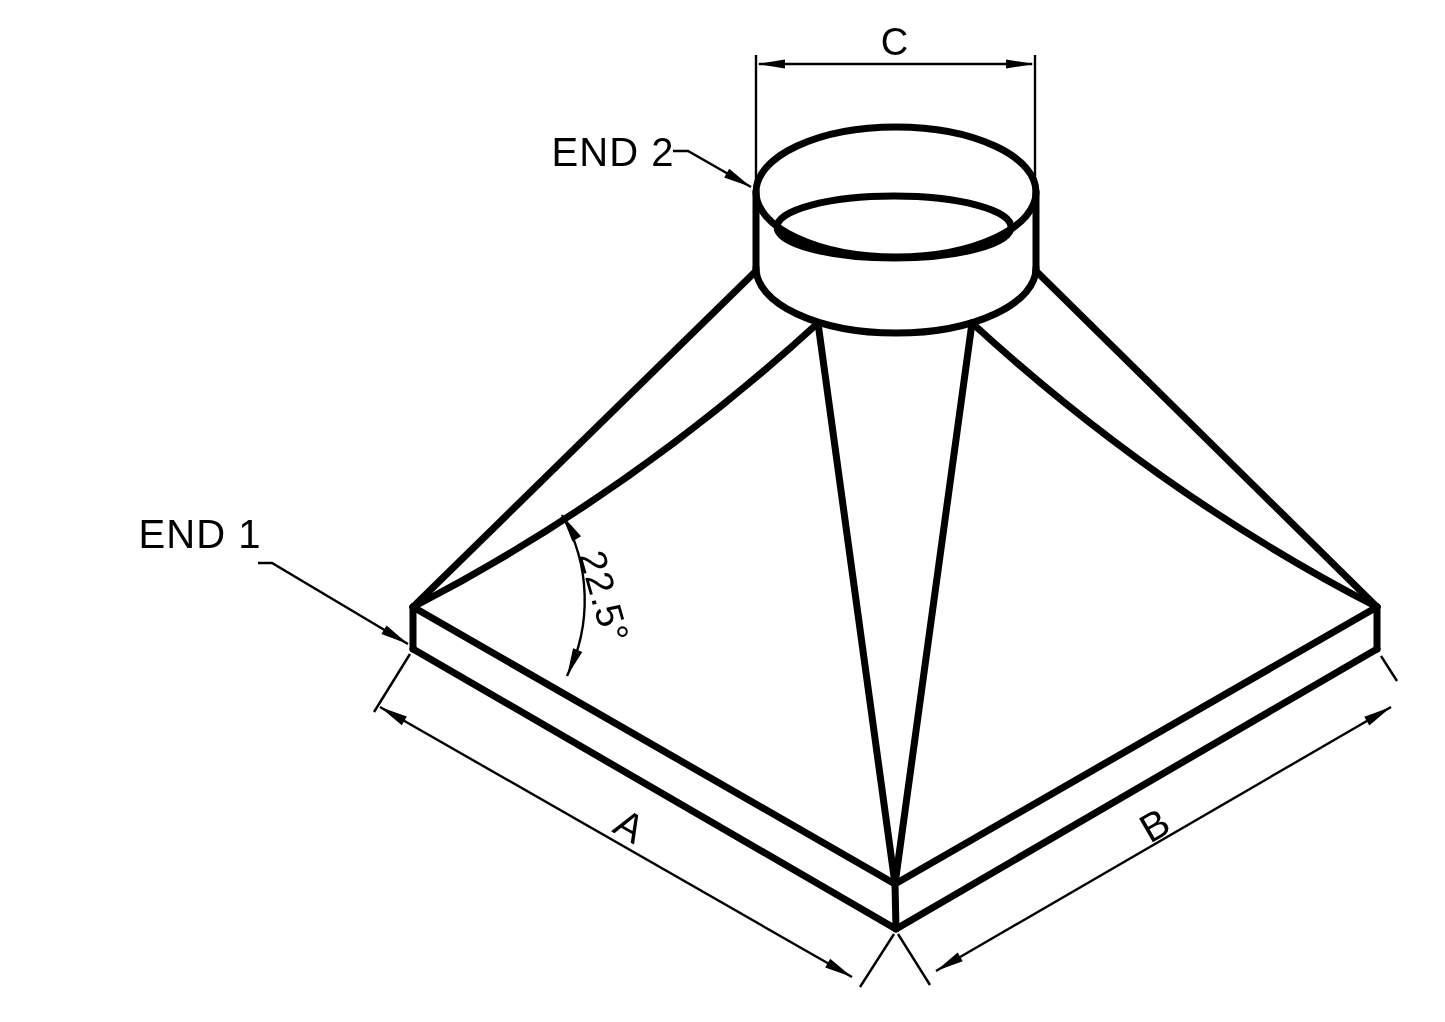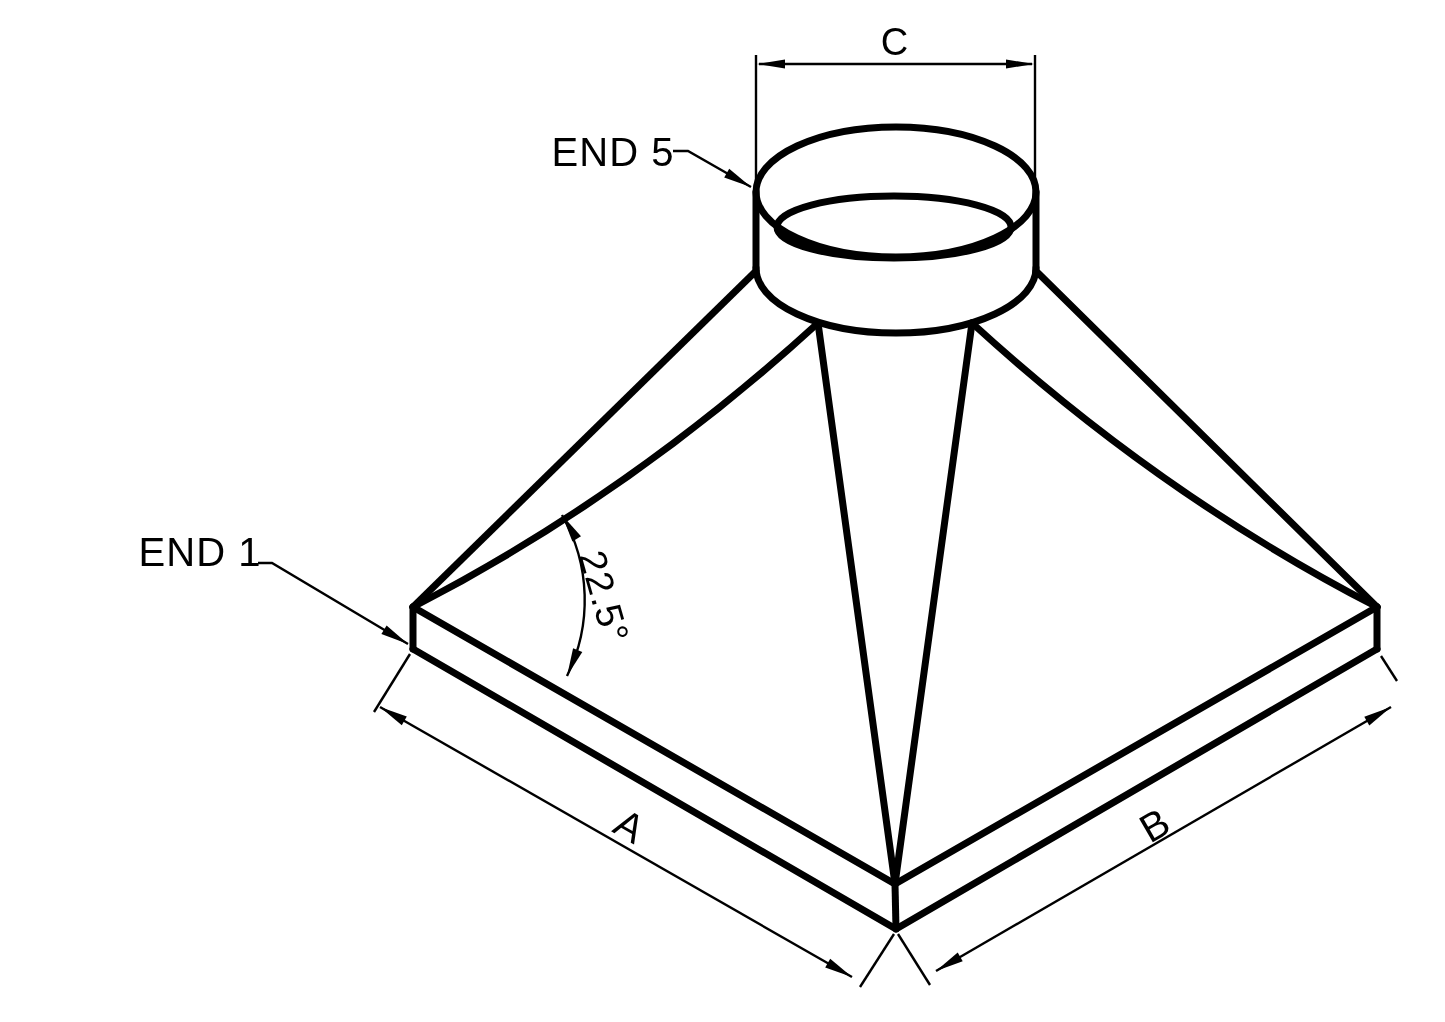--- a/index.html
+++ b/index.html
@@ -112,23 +112,23 @@
       <polygon points="1391,707 1369.3,725.4 1364.3,716.8"></polygon>
       <polygon points="562,515 572.4,541.4 581.0,536.2"></polygon>
       <polygon points="567,676 582.3,652.0 573.1,648.2"></polygon>
       <polygon points="751,187 724.2,177.4 729.2,168.8"></polygon>
       <polygon points="408,644 381.4,634.0 386.6,625.4"></polygon>
     </g>
   </svg>
 
   <div class="label lbl-38" style="left:895px; top:42px;">C</div>
 
-  <div class="label lbl-40" style="left:613px; top:152px;">END 5</div>
+  <div class="label lbl-40" style="left:613px; top:152px;">END 2</div>
 
-  <div class="label lbl-40" style="left:200px; top:552px;">END 1</div>
+  <div class="label lbl-40" style="left:200px; top:534px;">END 1</div>
 
   <div class="label lbl-38 rot-ang" style="left:604px; top:597px;">22.5°</div>
 
   <div class="label lbl-40 rot-a" style="left:630px; top:826px;">A</div>
 
   <div class="label lbl-40 rot-b" style="left:1155px; top:825px;">B</div>
 
 </div>
 
 </body></html>

